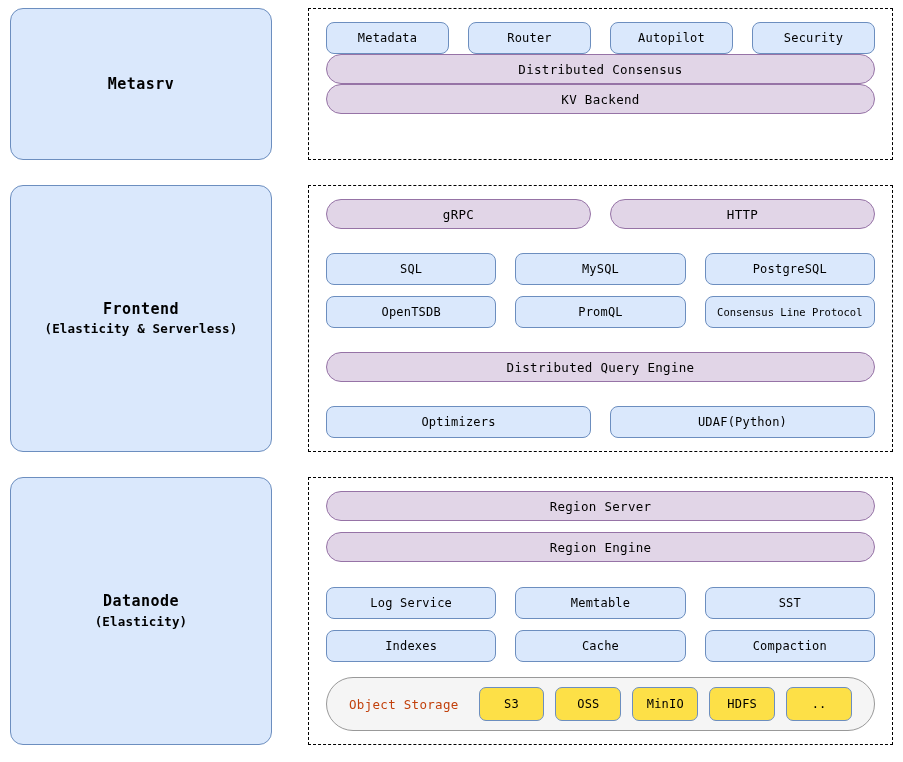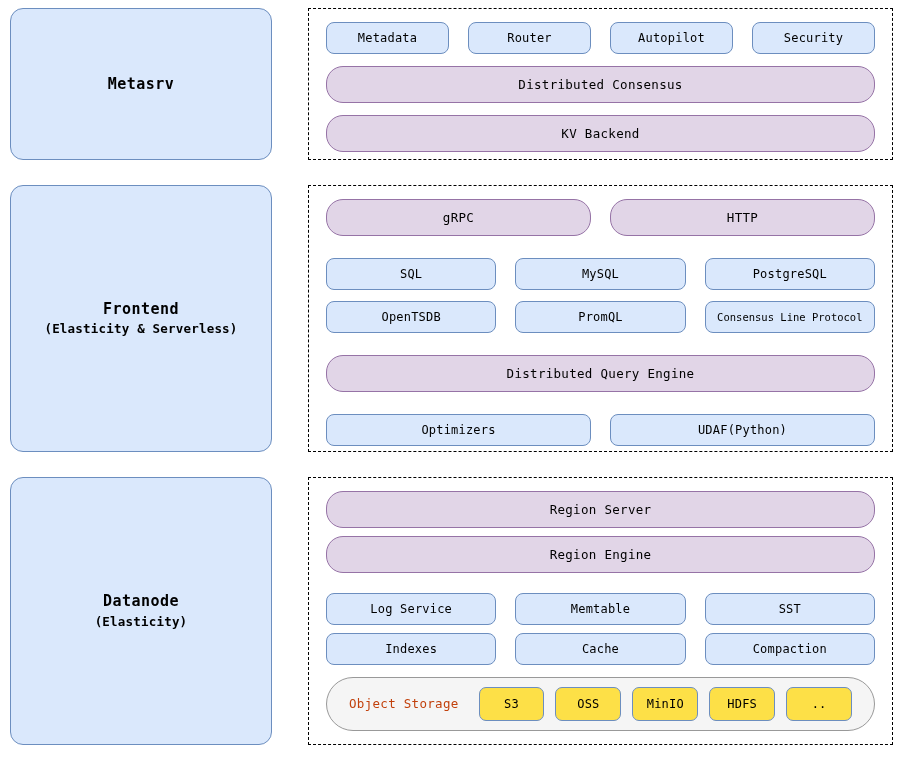--- a/index.html
+++ b/index.html
@@ -67,23 +67,23 @@
   .layer-group {
     flex: 1 1 auto;
     border: 1.6px dashed #000000;
     box-sizing: border-box;
     padding: 13px 17px;
     display: flex;
     flex-direction: column;
     justify-content: flex-start;
     background: #ffffff;
   }
-  .group-metasrv  { gap: 12px; }
+  .group-metasrv  { }
   .group-frontend { gap: 11px; }
-  .group-datanode { gap: 0; justify-content: space-between; }
+  .group-datanode { gap: 11px; }
 
   .band { display: flex; flex-direction: row; gap: 19px; }
   .band > * { flex: 1 1 0; min-width: 0; }
 
   
   .chip {
     background: #dae8fc;
     border: 1px solid #6c8ebf;
     border-radius: 8px;
     height: 32px;
@@ -97,21 +97,21 @@
     padding: 0 4px;
     white-space: nowrap;
     overflow: hidden;
   }
   .chip.small-text { font-size: 10.5px; letter-spacing: 0; }
 
   .pill {
     background: #e1d5e7;
     border: 1px solid #9673a6;
     border-radius: 17px;
-    height: 37px;
+    height: 30px;
     display: flex;
     align-items: center;
     justify-content: center;
     font-size: 12.5px;
     letter-spacing: 0.3px;
     box-sizing: border-box;
     white-space: nowrap;
   }
 
   

